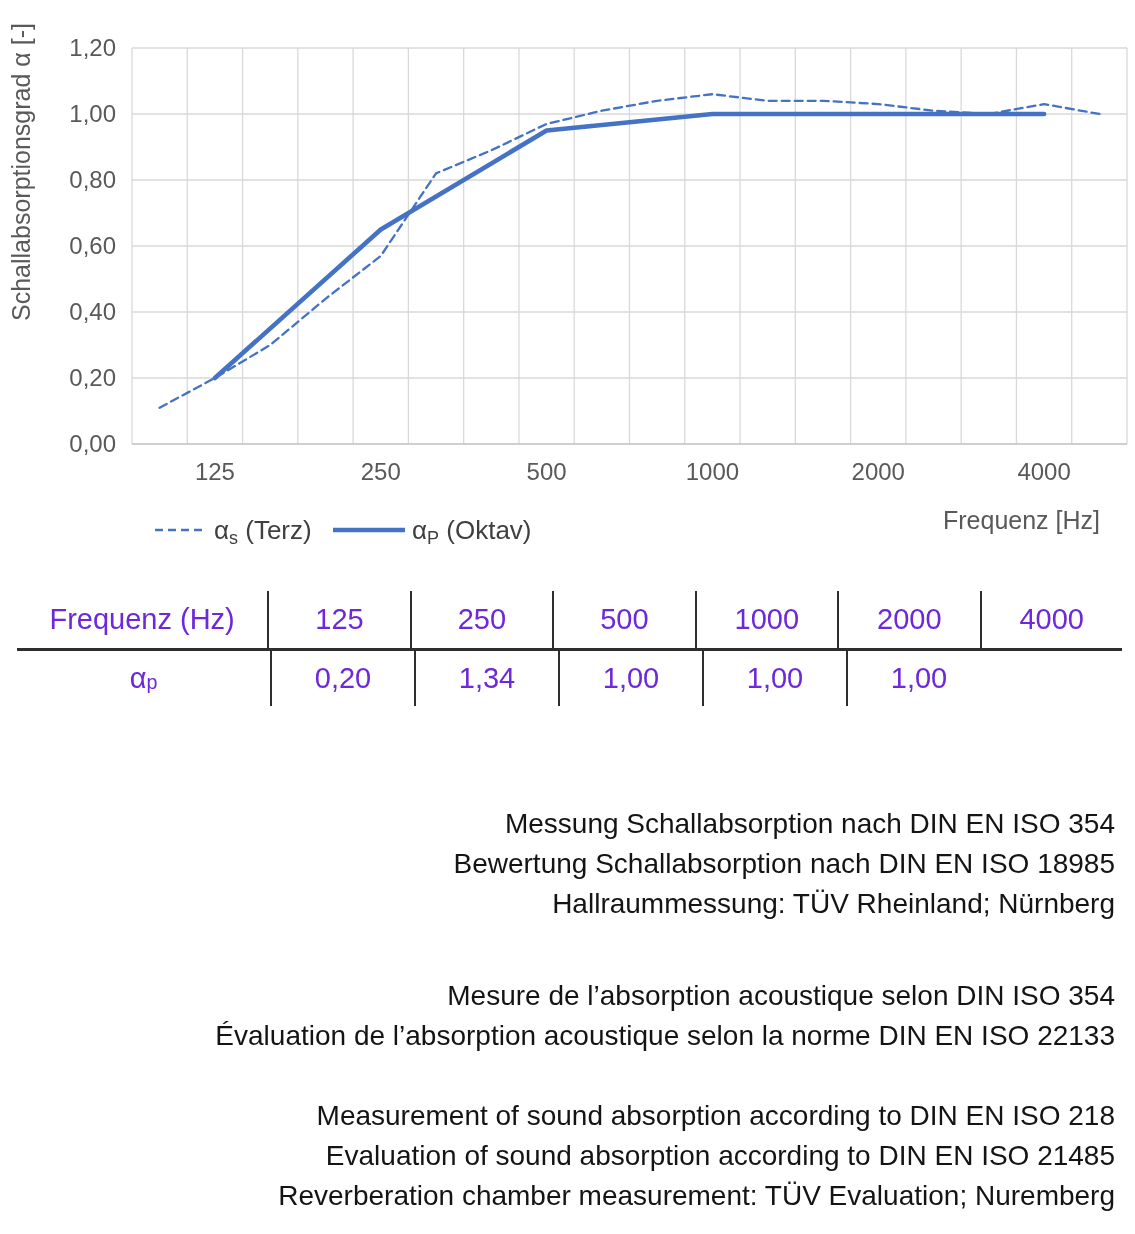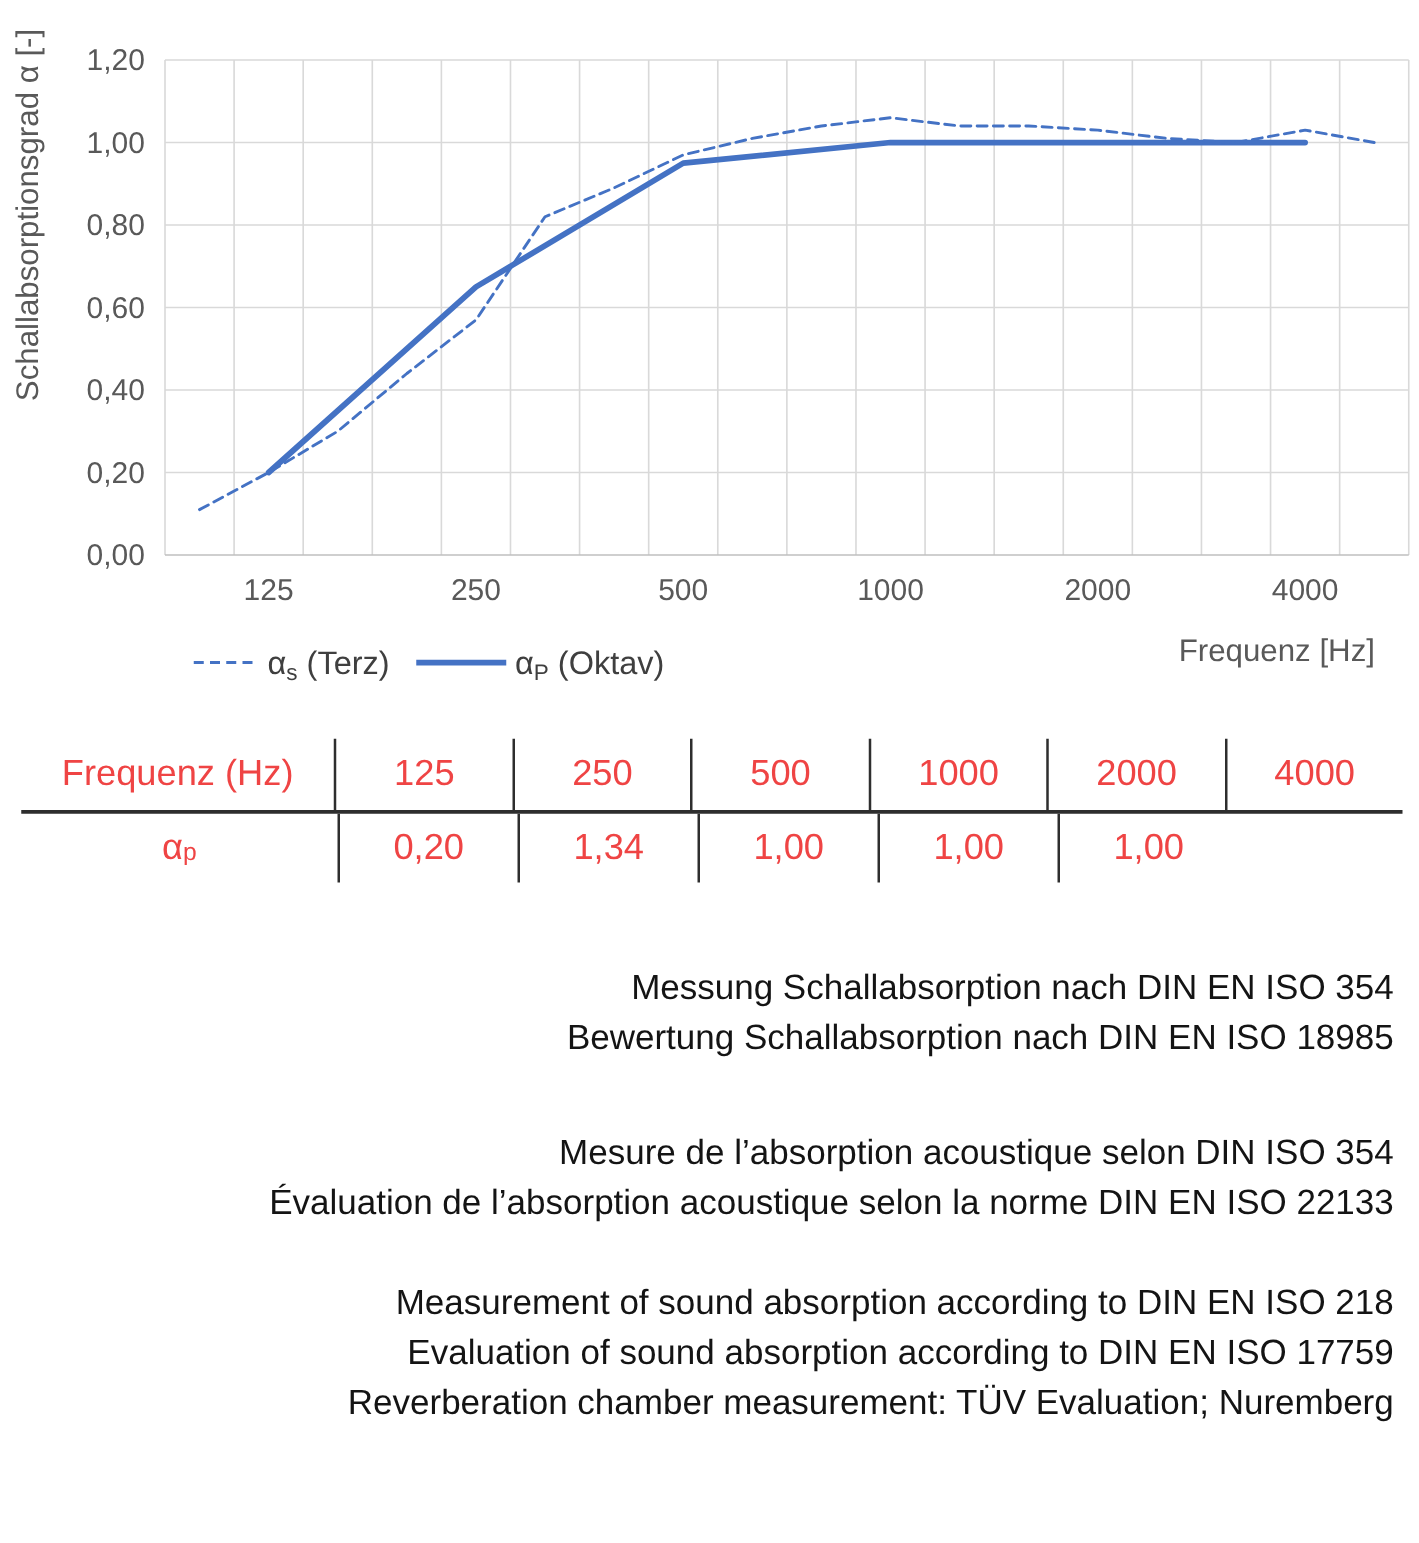--- a/index.html
+++ b/index.html
@@ -3,32 +3,32 @@
 <meta charset="utf-8">
 <style>
   html,body{margin:0;padding:0;background:#ffffff;}
   body{width:1135px;height:1234px;font-family:"Liberation Sans",sans-serif;overflow:hidden;}
   .chart-wrap{position:relative;width:1135px;height:560px;}
   svg{display:block;}
   .tick-label{font-size:24px;fill:#595959;font-family:"Liberation Sans",sans-serif;}
   .axis-title{font-size:25px;fill:#595959;font-family:"Liberation Sans",sans-serif;}
   .legend-text{font-size:26px;fill:#3f3f3f;font-family:"Liberation Sans",sans-serif;}
 
-  .abs-table{margin:31px 0 0 17px;width:1105px;color:#ef4444;}
+  .abs-table{margin:31px 0 0 17px;width:1105px;color:#6d28d9;}
   .t-row{display:flex;align-items:stretch;}
   .t-head{height:57px;border-bottom:3px solid #2e2e2e;}
   .t-body{height:55px;}
   .t-cell{display:flex;align-items:center;justify-content:center;font-size:29px;}
   .t-cell.c0{width:253px;}
   .t-cell.c{width:142px;}
   .t-cell:not(:last-child){border-right:2px solid #2e2e2e;}
   sub{font-size:0.68em;position:relative;bottom:-0.18em;}
 
   .notes{width:1115px;text-align:right;font-size:28px;line-height:40px;color:#141414;}
-  .notes-de{margin-top:64px;}
+  .notes-de{margin-top:98px;}
   .notes-fr{margin-top:52px;}
   .notes-en{margin-top:40px;}
 </style>
 </head>
 <body>
 
 <div class="chart-wrap">
   <svg id="chart-svg" width="1135" height="560" viewBox="0 0 1135 560">
     <g id="chart-generated">
         <line x1="132" y1="48" x2="132" y2="444" stroke="#D9D9D9" stroke-width="1.3"></line>
@@ -101,24 +101,25 @@
     <div class="t-cell c">1,34</div>
     <div class="t-cell c">1,00</div>
     <div class="t-cell c">1,00</div>
     <div class="t-cell c">1,00</div>
   </div>
 </div>
 
 <div class="notes notes-de">
   <div>Messung Schallabsorption nach DIN EN ISO 354</div>
   <div>Bewertung Schallabsorption nach DIN EN ISO 18985</div>
+  <div>Hallraummessung: TÜV Rheinland; Nürnberg</div>
 </div>
 
 <div class="notes notes-fr">
   <div>Mesure de l’absorption acoustique selon DIN ISO 354</div>
   <div>Évaluation de l’absorption acoustique selon la norme DIN EN ISO 22133</div>
 </div>
 
 <div class="notes notes-en">
   <div>Measurement of sound absorption according to DIN EN ISO 218</div>
-  <div>Evaluation of sound absorption according to DIN EN ISO 17759</div>
+  <div>Evaluation of sound absorption according to DIN EN ISO 21485</div>
   <div>Reverberation chamber measurement: TÜV Evaluation; Nuremberg</div>
 </div>
 
 </body></html>

